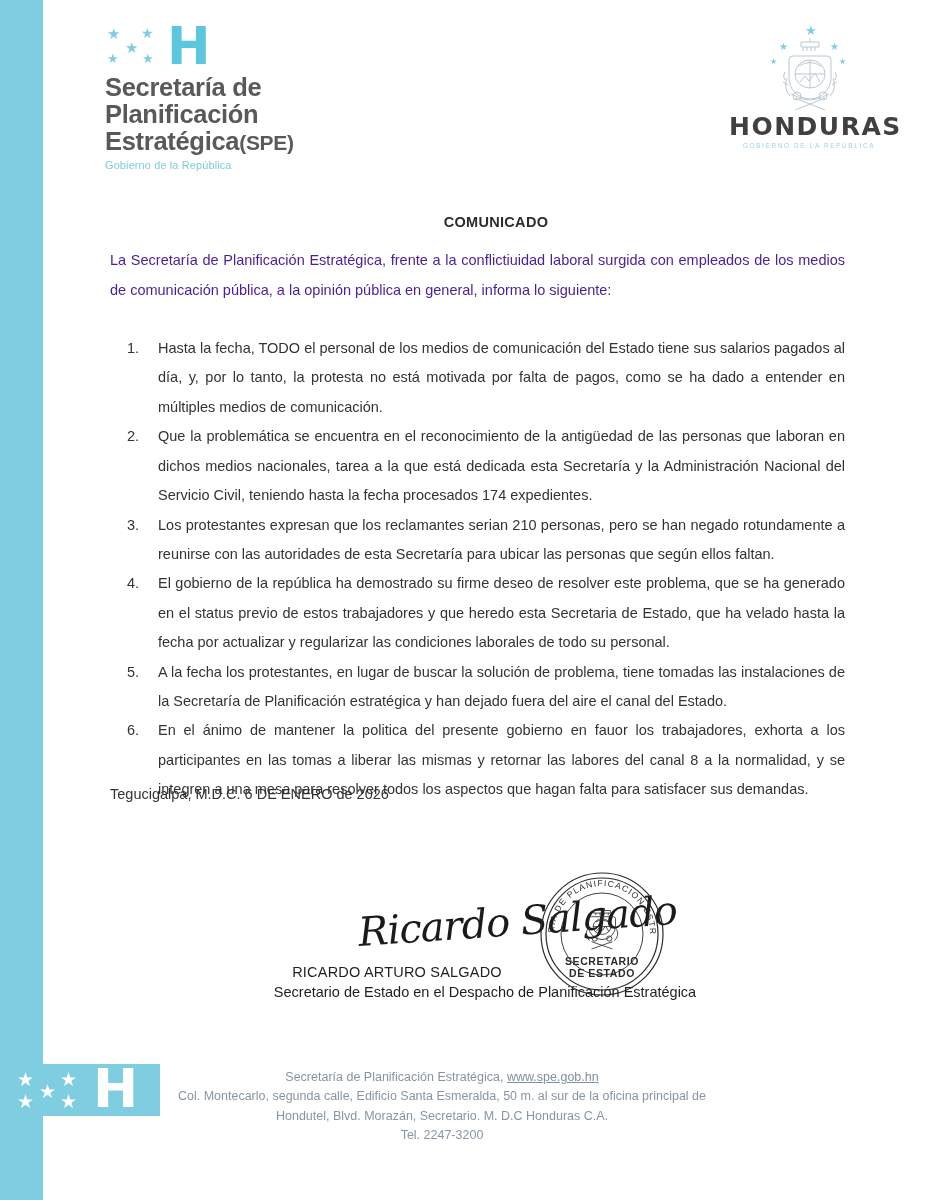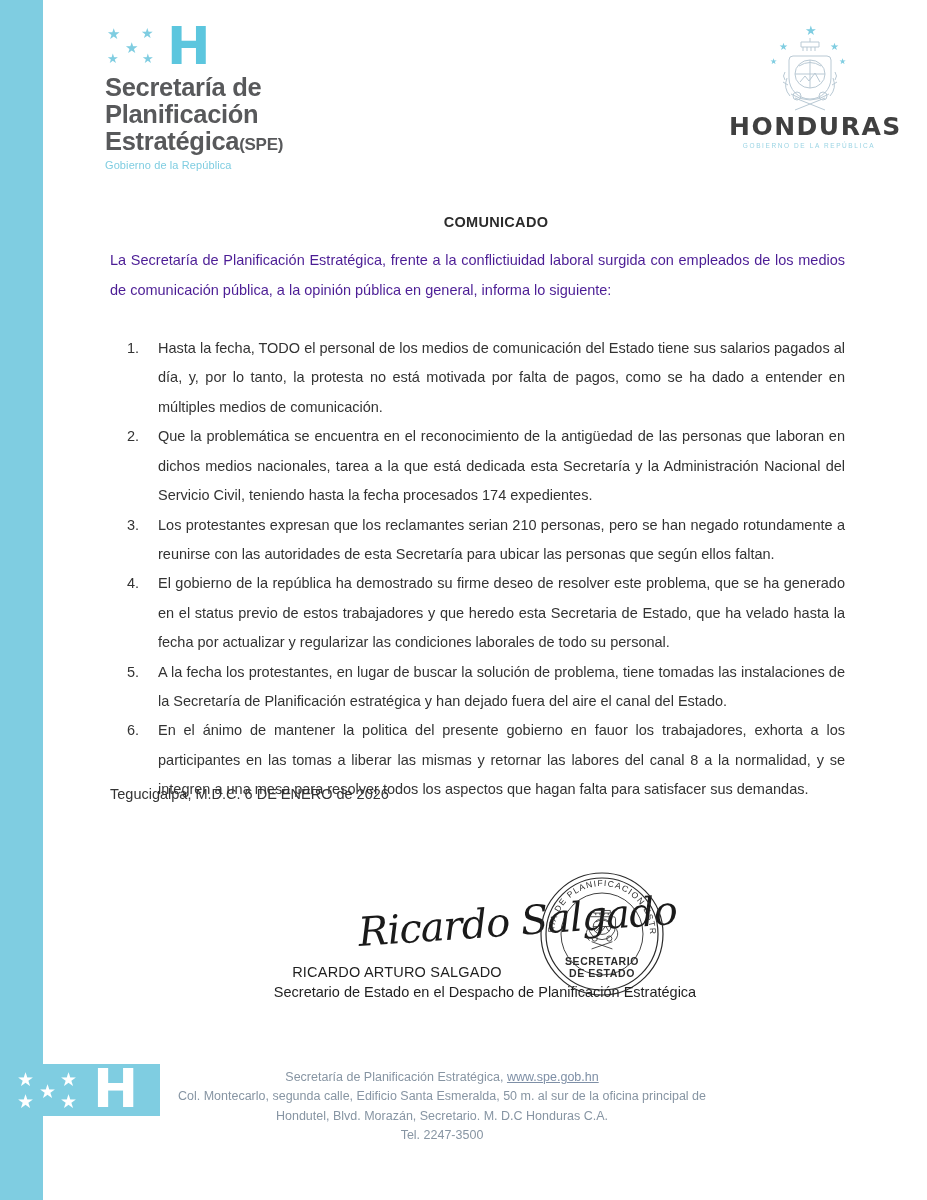--- a/index.html
+++ b/index.html
@@ -76,21 +76,21 @@
     font-family: "DejaVu Sans", sans-serif;
   }
   #spe-name {
     font-size: 25.5px;
     font-weight: bold;
     color: #58595b;
     line-height: 1.06;
     letter-spacing: -0.3px;
   }
   #spe-name .paren {
-    font-size: 17px;
+    font-size: 21px;
   }
   #spe-sub {
     margin-top: 4px;
     font-size: 11px;
     color: #7fcde1;
     letter-spacing: 0.1px;
   }
 
   
   #hn-logo {
@@ -427,14 +427,14 @@
   <span class="fstar f5">★</span>
   <span class="fh">H</span>
 </div>
 
 <div id="footer-text">
   <div>
     <span>Secretaría de Planificación Estratégica, </span><span class="link">www.spe.gob.hn</span>
   </div>
   <div>Col. Montecarlo, segunda calle, Edificio Santa Esmeralda, 50 m. al sur de la oficina principal de</div>
   <div>Hondutel, Blvd. Morazán, Secretario. M. D.C Honduras C.A.</div>
-  <div>Tel. 2247-3500</div>
+  <div>Tel. 2247-3200</div>
 </div>
 
 </body></html>

